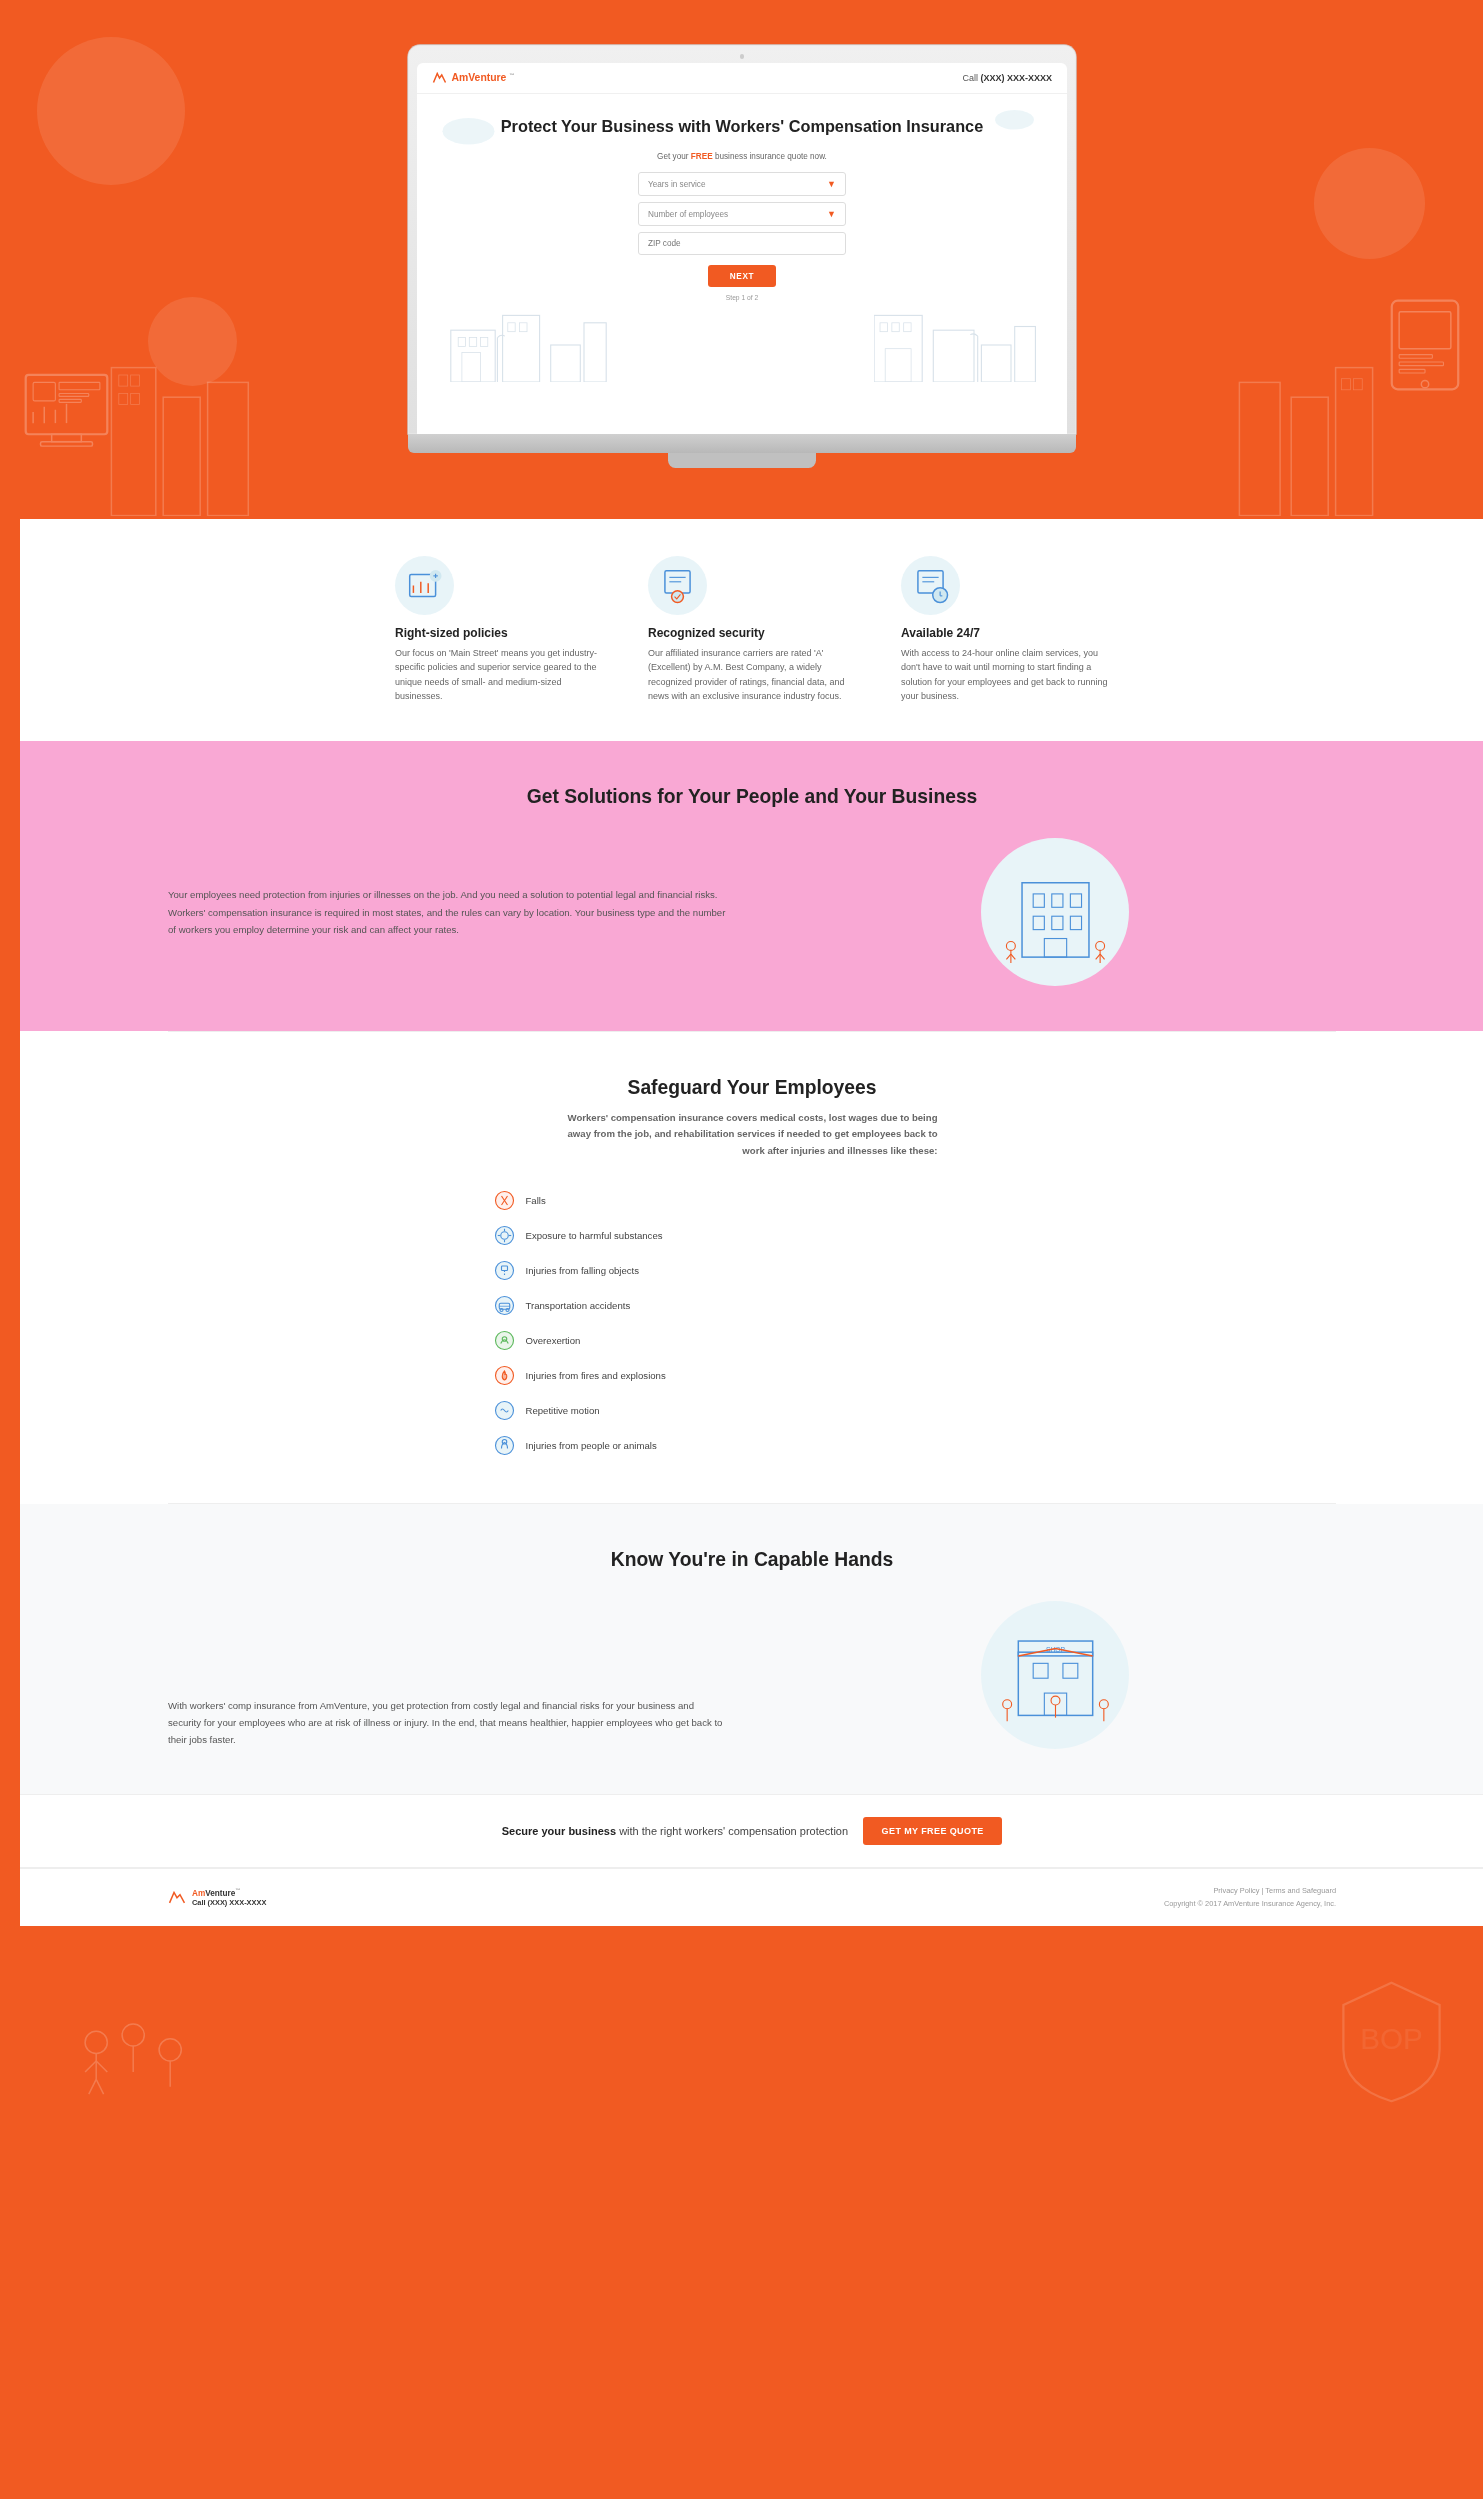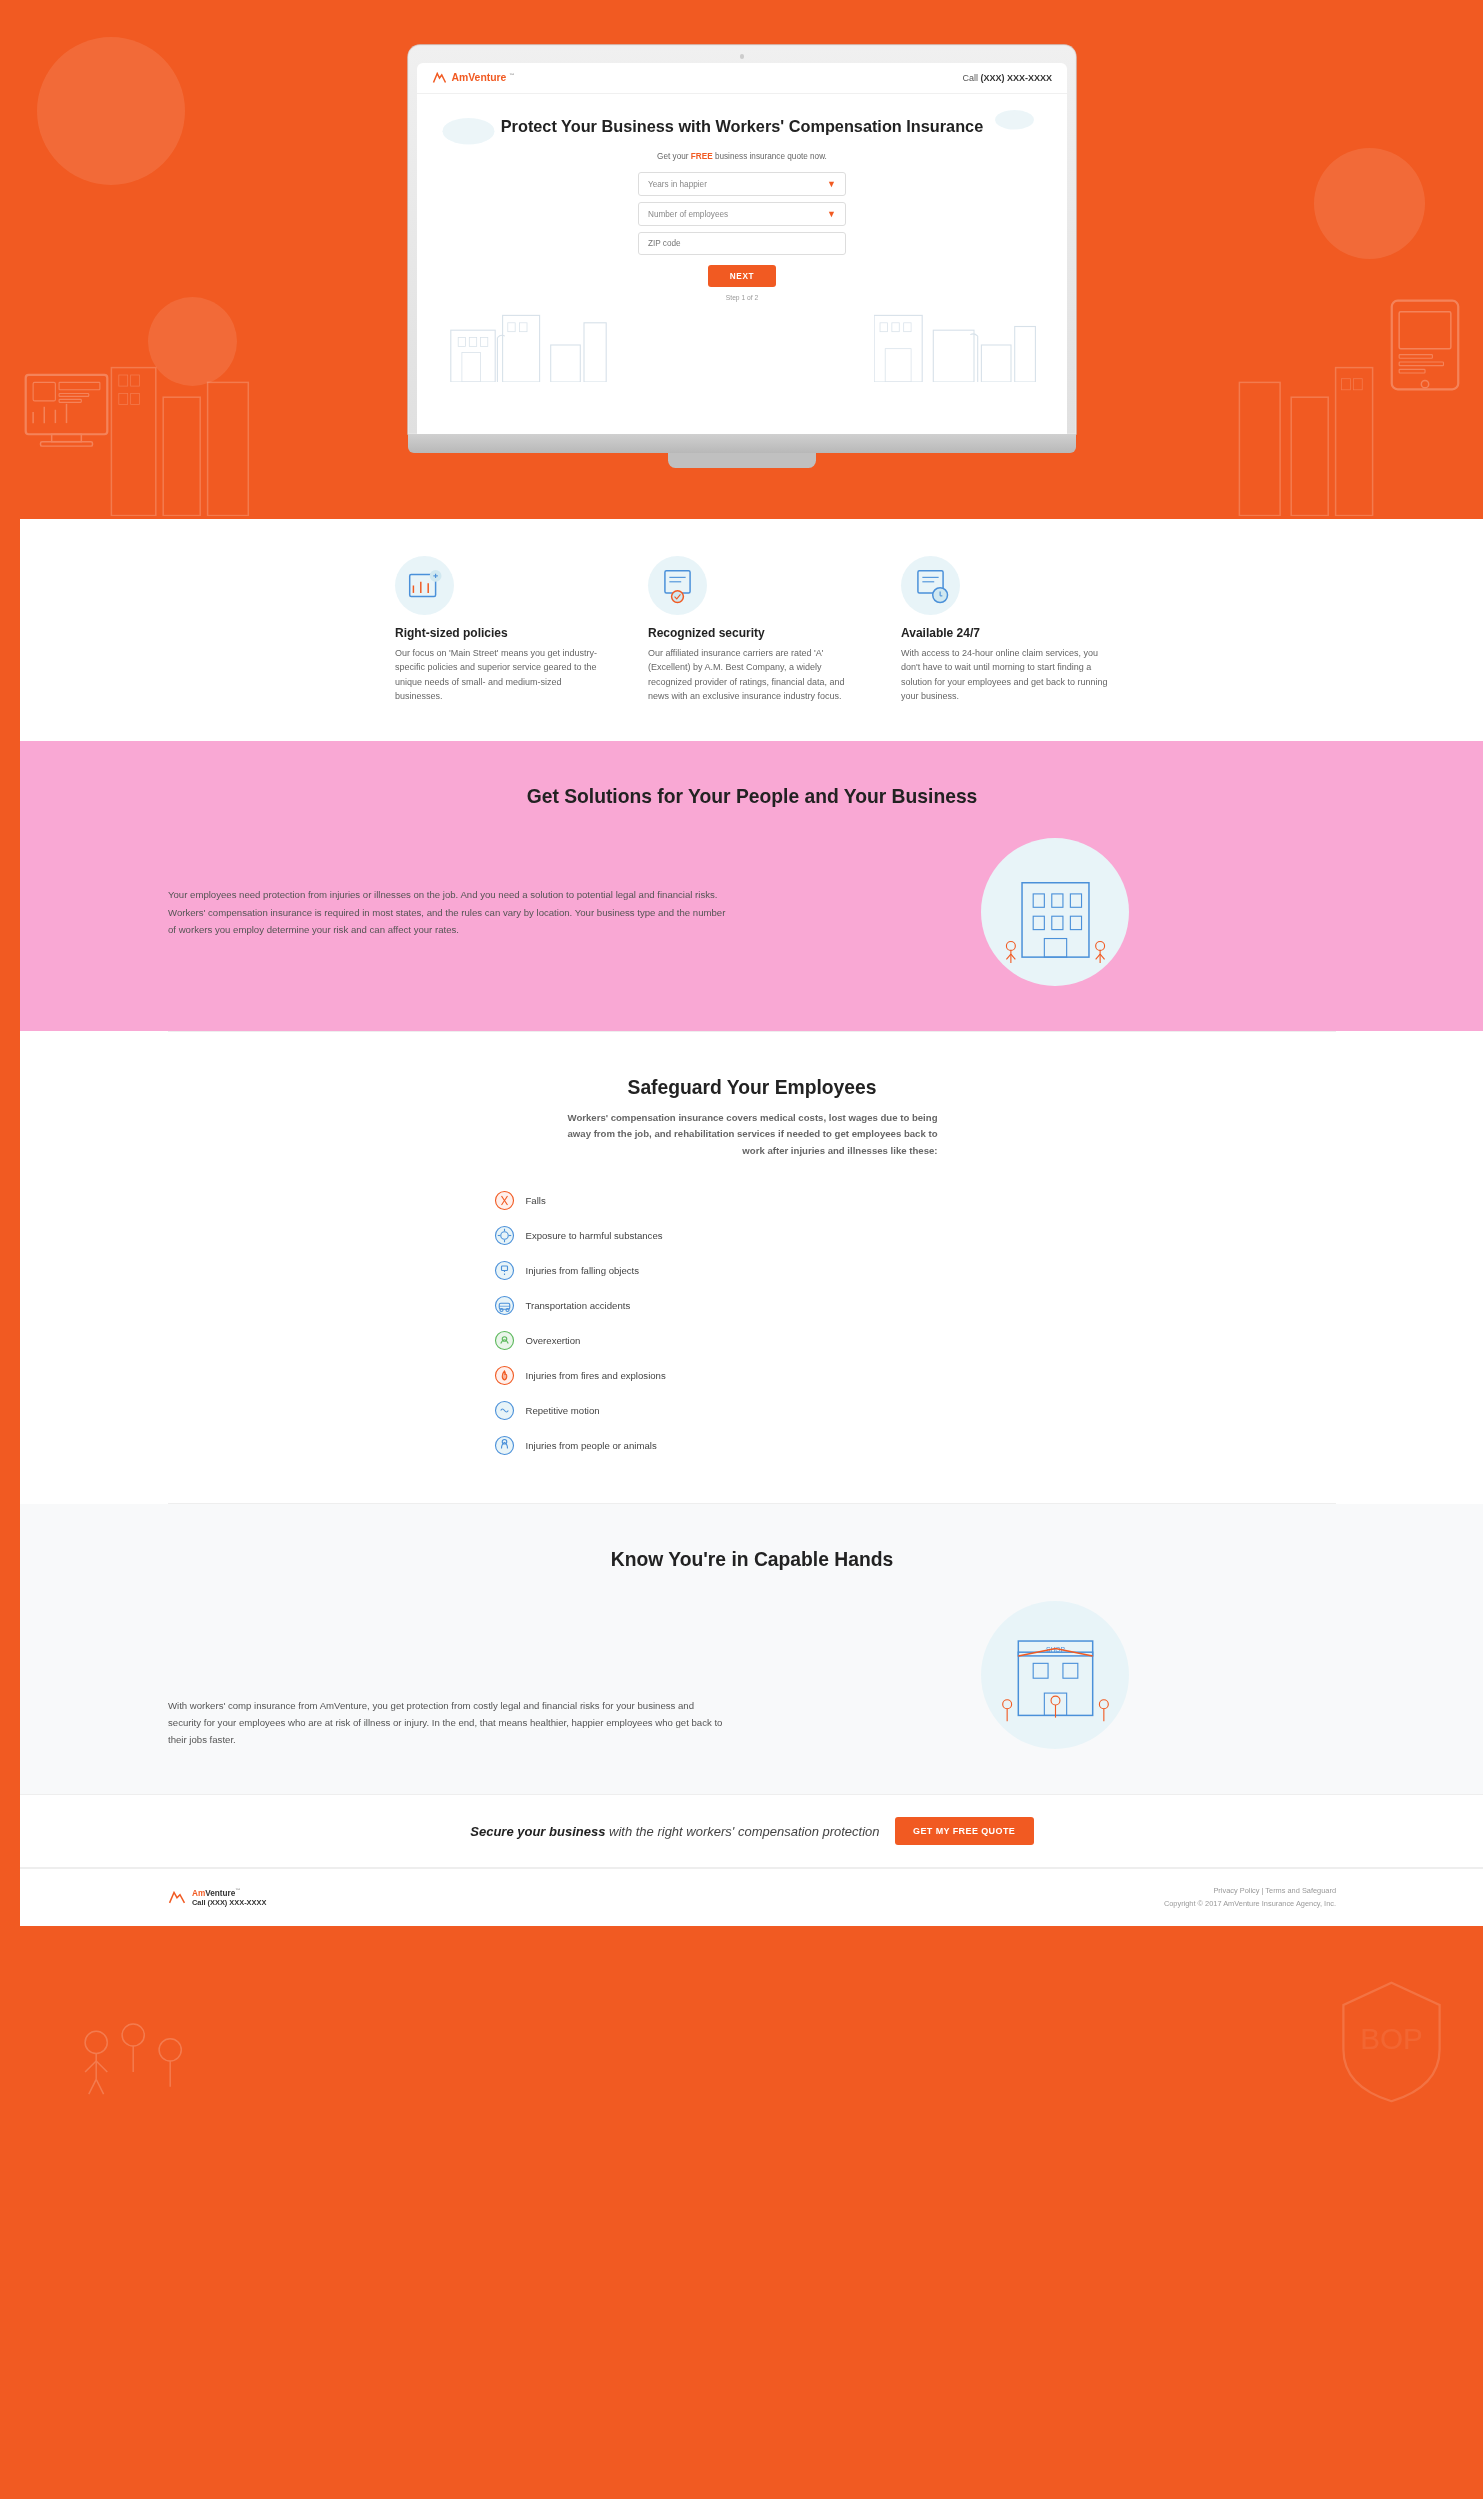--- a/index.html
+++ b/index.html
@@ -336,23 +336,22 @@
       padding: 22px 148px;
       display: flex;
       align-items: center;
       justify-content: center;
       gap: 15px;
       border-top: 0.7px solid #eee;
       border-bottom: 0.7px solid #eee;
     }
 
     .cta-text {
-      font-size: 13px;
+      font-size: 11px;
       color: #444;
-      font-style: italic;
     }
 
     .cta-text strong {
       color: #222;
     }
 
     .btn-cta {
       background: #F15A22;
       color: #fff;
       border: none;
@@ -570,21 +569,21 @@
                 </svg>
               </div>
 
               <h1 class="hero-title">Protect Your Business with Workers' Compensation Insurance</h1>
               <p class="hero-subtitle">
                 <span>Get your </span><strong>FREE</strong><span> business insurance quote now.</span>
               </p>
 
               <div class="form-container">
                 <div class="form-select" style="cursor:pointer;">
-                  <span>Years in happier</span>
+                  <span>Years in service</span>
                   <span class="chevron">▼</span>
                 </div>
                 <div class="form-select" style="cursor:pointer;justify-content:space-between;">
                   <span>Number of employees</span>
                   <span class="chevron">▼</span>
                 </div>
                 <input class="form-input" type="text" style="border: 0.7px solid rgb(221, 221, 221); border-radius: 3px; padding: 6px 9px; width: 100%; font-size: 8.2px; color: rgb(136, 136, 136); margin-bottom: 6px;" placeholder="ZIP code">
                 <button class="btn-next">NEXT</button>
                 <p class="step-text">Step 1 of 2</p>
               </div>

